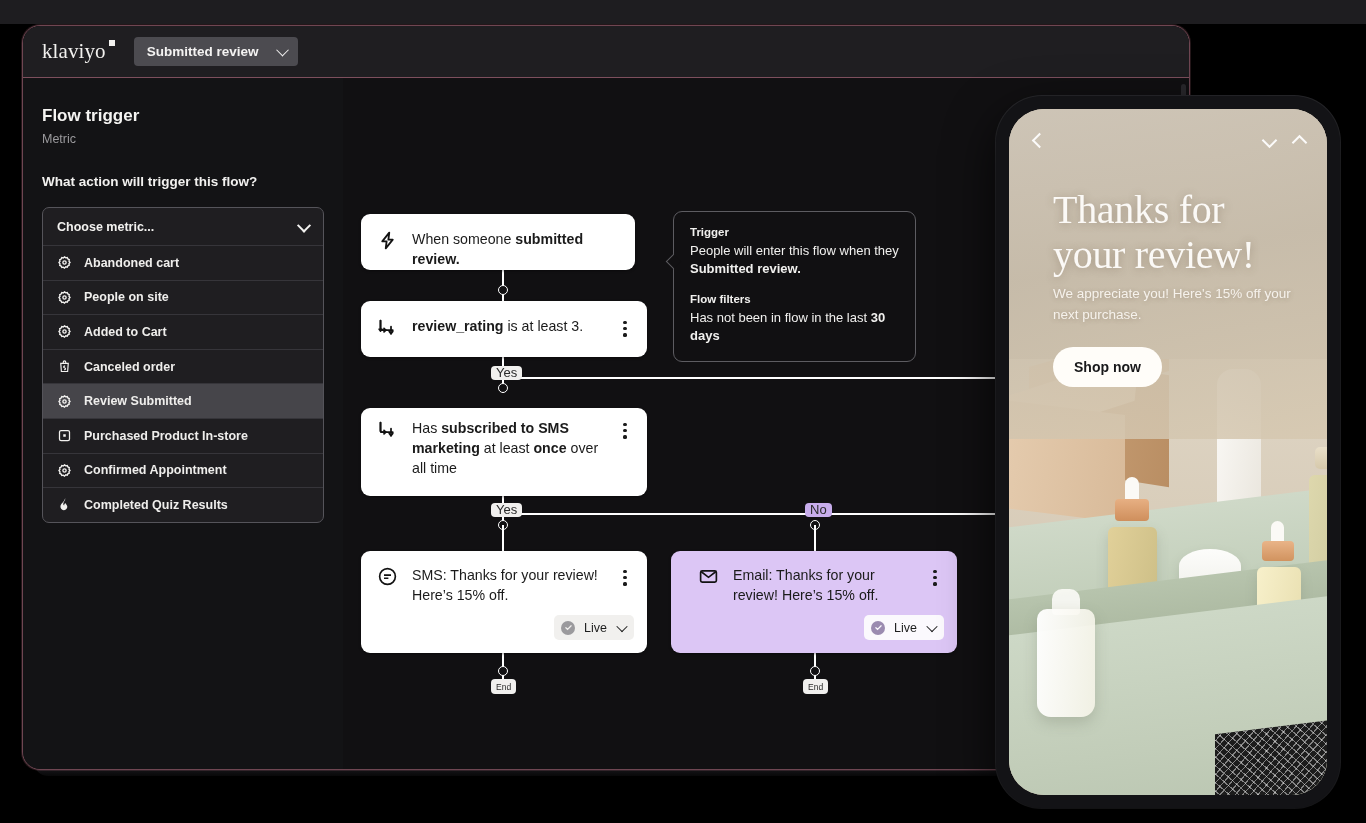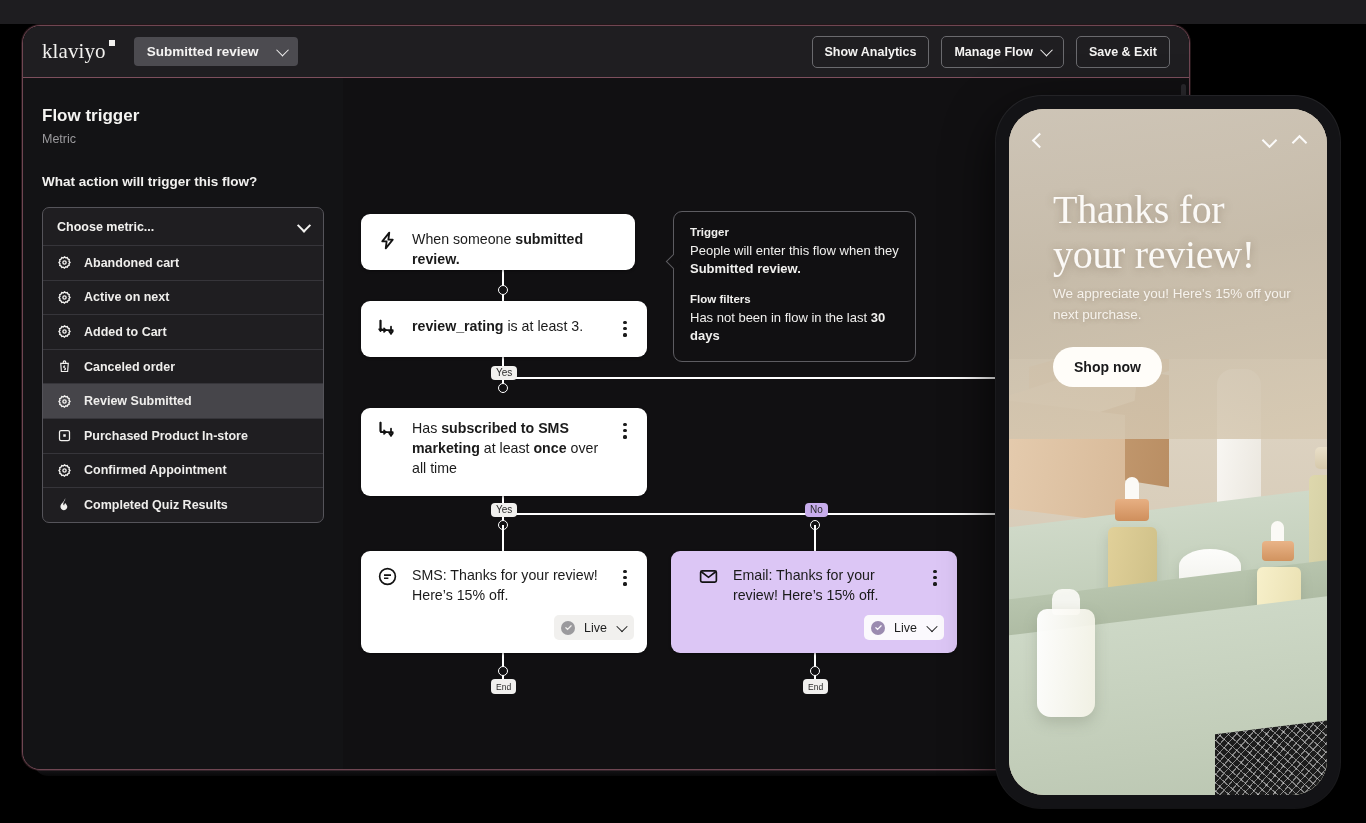--- a/index.html
+++ b/index.html
@@ -199,21 +199,21 @@
   
   .conn { position:absolute; background:#ffffff; }
   .conn.v { width:1.6px; }
   .conn.h { height:1.6px; }
   .dot {
     position:absolute; width:10px; height:10px; border-radius:50%;
     border:1.6px solid #ffffff; background:#111012;
   }
   .branch-badge {
     position:absolute; background:#f1f0ee; border-radius:4px;
-    color:#2a2a2a; font-size:10px; font-weight:400;
+    color:#2a2a2a; font-size:13px; font-weight:400;
     padding: 2px 5px; line-height:10px;
   }
   .branch-badge.no { background:#c8adec; }
   .end-badge {
     position:absolute; background:#f1f0ee; border-radius:4px;
     color:#2a2a2a; font-size:8.5px; padding: 2.5px 5px; line-height:10px;
   }
 
   
   #phone {
@@ -407,32 +407,20 @@
       <div id="logo">
         <span>klaviyo</span>
         <span class="tm"></span>
       </div>
 
       <div id="flow-select">
         <span>Submitted review</span>
         <span class="chev"></span>
       </div>
 
-      <div id="header-actions">
-        <button class="hdr-btn">
-          <span>Show Analytics</span>
-        </button>
-        <button class="hdr-btn">
-          <span>Manage Flow</span>
-          <span class="chev"></span>
-        </button>
-        <button class="hdr-btn">
-          <span>Save &amp; Exit</span>
-        </button>
-      </div>
     </div>
 
     <div id="left-panel">
       <div id="panel-title">Flow trigger</div>
       <div id="panel-sub">Metric</div>
       <div id="panel-question">What action will trigger this flow?</div>
 
       <div id="metric-box">
         <div id="metric-trigger">
           <span>Choose metric...</span>
@@ -449,21 +437,21 @@
           <span>Abandoned cart</span>
         </div>
 
         <div class="metric-item">
           <span class="mi-icon">
             <svg viewBox="0 0 24 24" fill="none" stroke="currentColor" stroke-width="2.2">
                   <path d="M12 3l2 1.6 2.4-.6 1 2.3 2.2 1.1-.4 2.5 1.6 1.9-1.6 1.9.4 2.5-2.2 1.1-1 2.3-2.4-.6L12 21l-2-1.6-2.4.6-1-2.3L4.4 16.6l.4-2.5L3.2 12l1.6-1.9-.4-2.5 2.2-1.1 1-2.3 2.4.6z"></path>
                   <circle cx="12" cy="12" r="2.6"></circle>
                 </svg>
           </span>
-          <span>Active on next</span>
+          <span>People on site</span>
         </div>
 
         <div class="metric-item">
           <span class="mi-icon">
             <svg viewBox="0 0 24 24" fill="none" stroke="currentColor" stroke-width="2.2">
                   <path d="M12 3l2 1.6 2.4-.6 1 2.3 2.2 1.1-.4 2.5 1.6 1.9-1.6 1.9.4 2.5-2.2 1.1-1 2.3-2.4-.6L12 21l-2-1.6-2.4.6-1-2.3L4.4 16.6l.4-2.5L3.2 12l1.6-1.9-.4-2.5 2.2-1.1 1-2.3 2.4.6z"></path>
                   <circle cx="12" cy="12" r="2.6"></circle>
                 </svg>
           </span>
           <span>Added to Cart</span>

